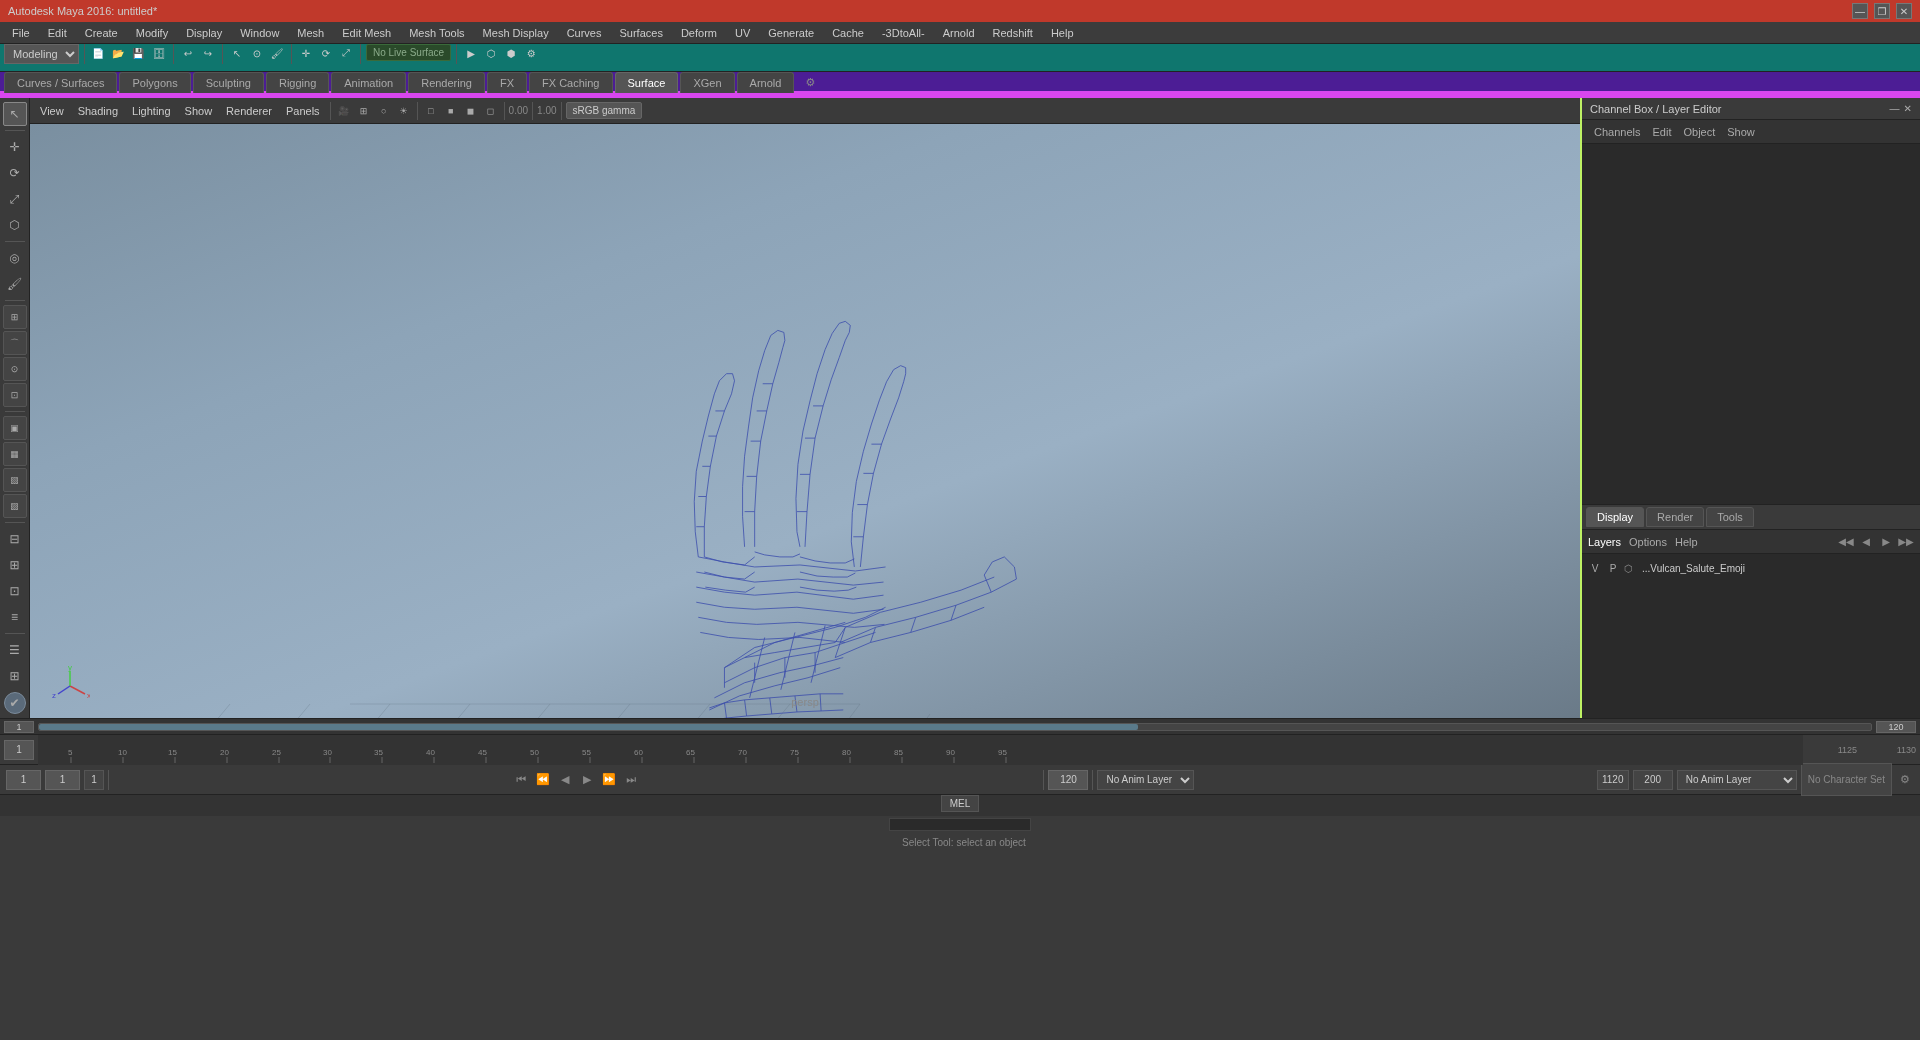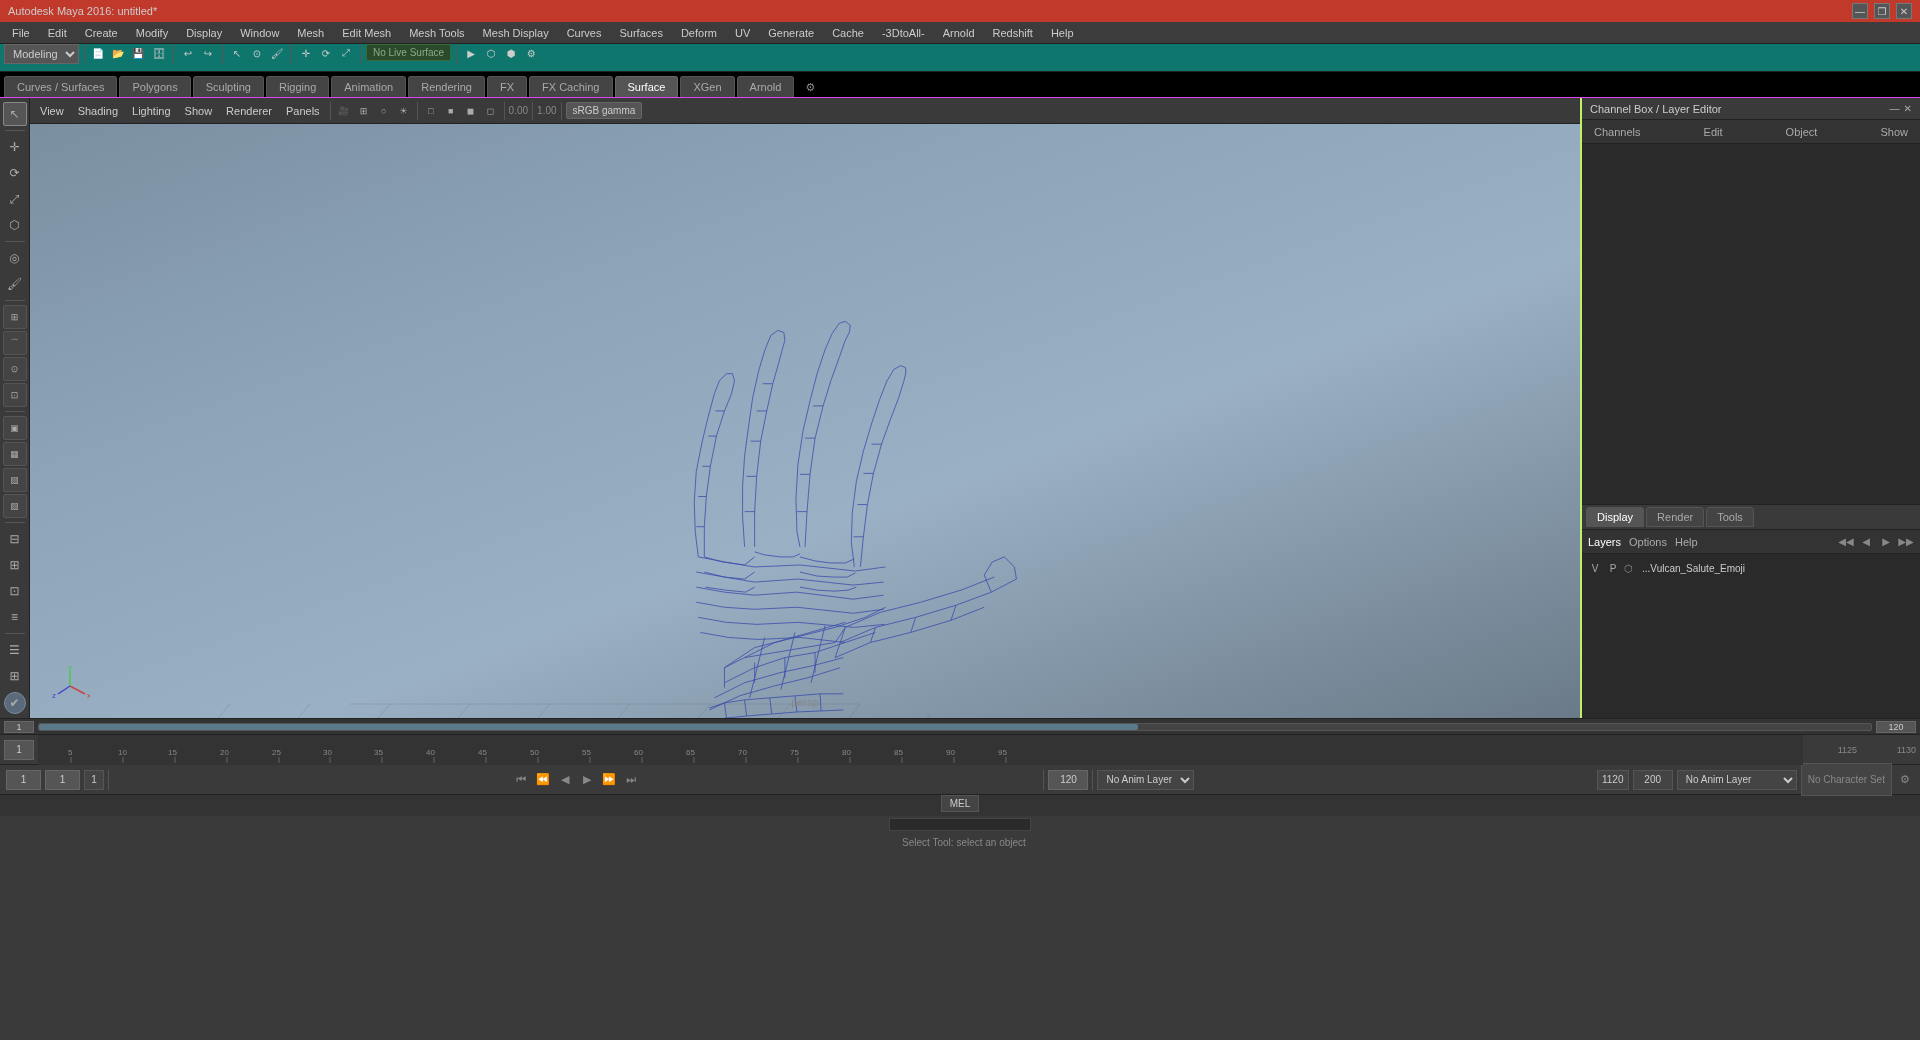--- a/index.html
+++ b/index.html
@@ -22,21 +22,21 @@
     #main-toolbar {
       width: 100%; height: 28px; background: #0f766e; display: flex; align-items: flex-start; padding: 0 4px; gap: 2px; border-bottom: 1px solid #222;
     }
     .toolbar-separator { width: 1px; height: 20px; background: #555; margin: 0 3px; }
     #modeling-dropdown { background: #555; border: 1px solid #666; color: #ccc; padding: 2px 4px; font-size: 11px; height: 20px; }
     .toolbar-icon { width: 18px; height: 18px; display: flex; align-items: center; justify-content: center; cursor: pointer; color: #ccc; font-size: 10px; }
     .no-live-surface { background: #2a4a2a; border: 1px solid #3a6a3a; color: #8aaa8a; padding: 2px 6px; font-size: 10px; border-radius: 2px; }
 
     
     #workspace-tabs {
-      width: 100%; height: 26px; background: #000000; display: flex; align-items: flex-end; padding: 0 4px; border-bottom: 1px solid #d946ef;
+      width: 100%; height: 26px; background: #4c1d95; display: flex; align-items: flex-start; padding: 0 4px; border-bottom: 7px solid #d946ef;
     }
     .ws-tab { padding: 4px 12px; color: #aaa; cursor: pointer; font-size: 11px; background: #444; border: 1px solid #555; border-bottom: none; margin-right: 2px; border-radius: 3px 3px 0 0; }
     .ws-tab.active { background: #555; color: #fff; border-color: #666; }
     #settings-icon { width: 20px; height: 20px; color: #888; display: flex; align-items: center; justify-content: center; cursor: pointer; margin-left: 4px; }
 
     
     #content-area {
       width: 100%; height: calc(1040px - 22px - 22px - 28px - 26px - 28px - 32px - 22px);
       display: flex;
     }
@@ -83,21 +83,21 @@
     #right-panel {
       width: 340px; background: #2d2d2d; border-left: 2px solid #bef264; display: flex; flex-direction: column;
     }
     #right-panel-header {
       height: 22px; background: #3a3a3a; display: flex; align-items: center; justify-content: space-between; padding: 0 8px; border-bottom: 1px solid #222;
     }
     #right-panel-header-title { color: #ccc; font-size: 11px; }
     .panel-header-btn { color: #aaa; cursor: pointer; font-size: 10px; }
 
     #channel-tabs {
-      height: 24px; background: #333; display: flex; align-items: center; padding: 0 8px; gap: 12px; border-bottom: 1px solid #222; justify-content: space-between;
+      height: 24px; background: #333; display: flex; align-items: center; padding: 0 8px; gap: 4px; border-bottom: 1px solid #222;
     }
     .channel-tab { color: #aaa; cursor: pointer; font-size: 11px; padding: 2px 4px; }
 
     #channel-content { flex: 1; background: #2a2a2a; }
 
     #display-tabs {
       height: 26px; background: #3a3a3a; display: flex; align-items: center; padding: 0 4px; gap: 2px; border-top: 1px solid #222; border-bottom: 1px solid #222;
     }
     .display-tab { padding: 3px 10px; color: #aaa; cursor: pointer; font-size: 11px; background: #444; border: 1px solid #555; border-radius: 3px 3px 0 0; }
     .display-tab.active { background: #555; color: #fff; }

